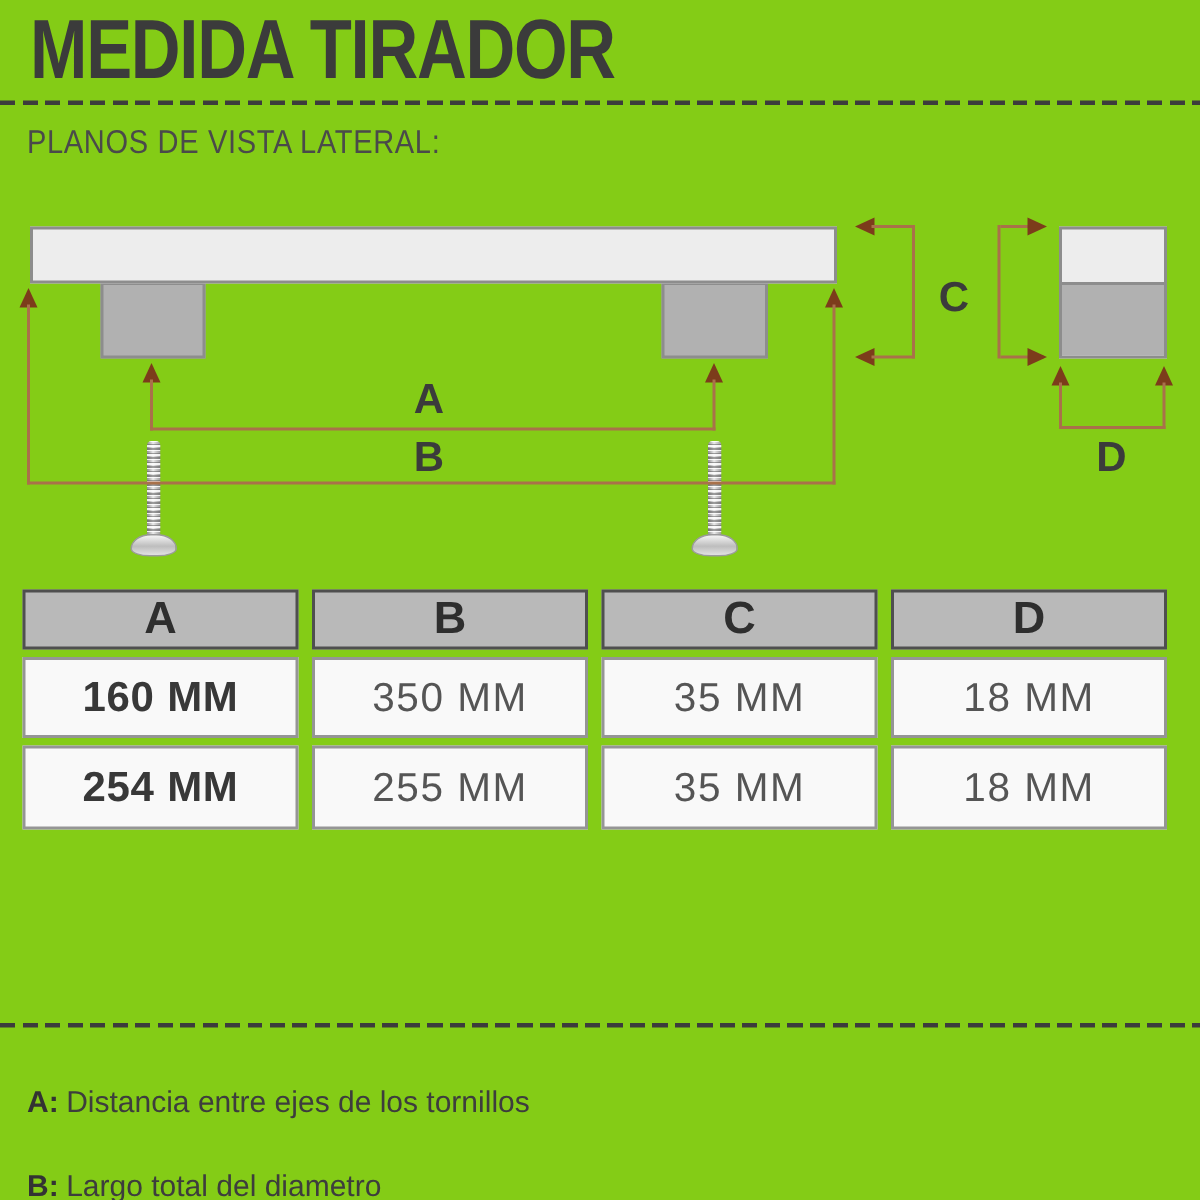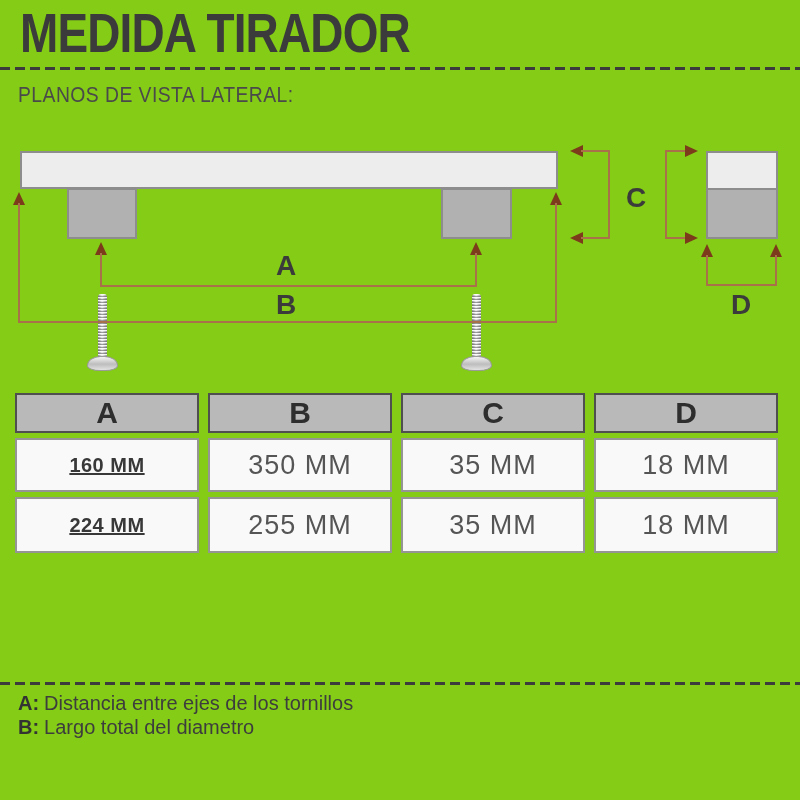--- a/index.html
+++ b/index.html
@@ -82,25 +82,25 @@
   .mtable .hcell{
     box-sizing:border-box;background:#b9b9b9;border:2px solid #4f4f4f;
     display:flex;align-items:center;justify-content:center;
     font-size:30px;font-weight:700;color:#2e2e2e;
   }
   .mtable .vcell{
     box-sizing:border-box;background:#f9f9f9;border:2px solid #959595;
     display:flex;align-items:center;justify-content:center;
     font-size:27px;font-weight:400;color:#555;letter-spacing:1px;white-space:nowrap;
   }
-  .mtable .vcell.strong{font-size:20px;font-weight:700;color:#383838;letter-spacing:.5px;text-decoration:underline;}
+  .mtable .vcell.strong{font-size:28px;font-weight:700;color:#383838;letter-spacing:.5px;}
 
   
   .legend{position:absolute;left:18px;top:692px;z-index:2;}
-  .legend .row{font-size:20px;line-height:23.5px;color:#3d3d3d;white-space:nowrap;}
+  .legend .row{font-size:20px;line-height:23.5px;color:#3d3d3d;white-space:nowrap;margin-top:32px;}
   .legend .key{font-weight:700;color:#333;margin-right:5px;}
 </style>
 </head>
 <body>
 
 <div class="page">
 
   <div class="title">MEDIDA TIRADOR</div>
   <div class="dashline" style="top:67px;"></div>
   <div class="subtitle">PLANOS DE VISTA LATERAL:</div>
@@ -159,21 +159,21 @@
     <div class="hcell">A</div>
     <div class="hcell">B</div>
     <div class="hcell">C</div>
     <div class="hcell">D</div>
 
     <div class="vcell strong">160 MM</div>
     <div class="vcell">350 MM</div>
     <div class="vcell">35 MM</div>
     <div class="vcell">18 MM</div>
 
-    <div class="vcell strong">224 MM</div>
+    <div class="vcell strong">254 MM</div>
     <div class="vcell">255 MM</div>
     <div class="vcell">35 MM</div>
     <div class="vcell">18 MM</div>
   </div>
 
   <div class="dashline" style="top:682px;"></div>
   <div class="legend">
     <div class="row"><span class="key">A:</span><span>Distancia entre ejes de los tornillos</span></div>
     <div class="row"><span class="key">B:</span><span>Largo total del diametro</span></div>
   </div>

